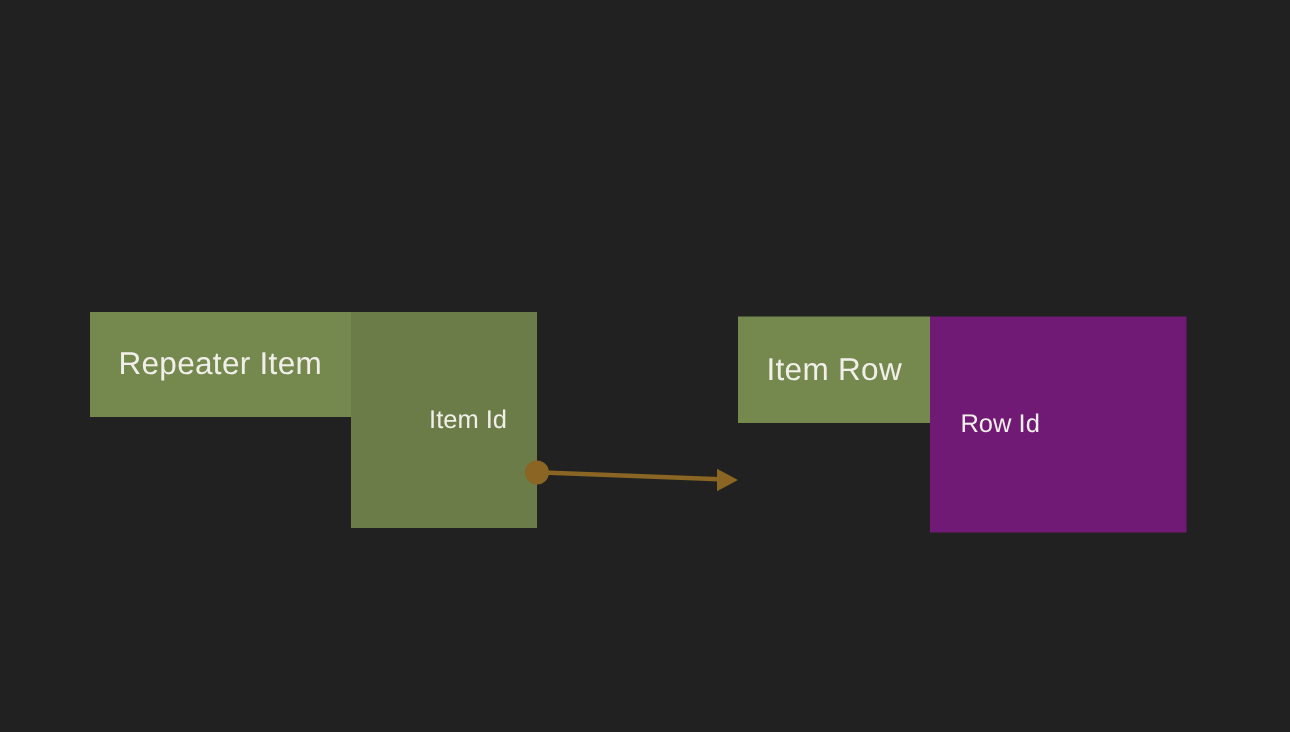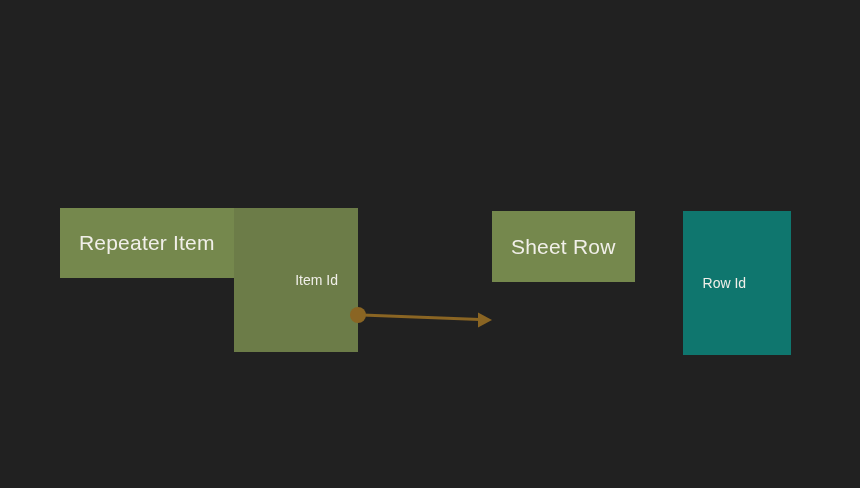--- a/index.html
+++ b/index.html
@@ -32,21 +32,21 @@
   }
   .node-body {
     flex: 1;
     display: flex;
     flex-direction: column;
     justify-content: center;
     box-sizing: border-box;
     padding: 0 20px;
   }
   .field-label {
-    font-size: 14px;
+    font-size: 17px;
     font-weight: 400;
   }
   .field-label.align-right { text-align: right; }
   .field-label.align-left  { text-align: left; }
   #edge-layer {
     position: absolute;
     left: 0;
     top: 0;
     width: 860px;
     height: 488px;
@@ -60,23 +60,23 @@
   <div class="node-header" style="height:70px; background:#75884d;">
     <span class="node-title" style="color:#f1efe9;">Repeater Item</span>
   </div>
   <div class="node-body" style="background:#6c7c48;">
     <div class="field-label align-right" style="color:#f1efe9;">Item Id</div>
   </div>
 </div>
 
 <div class="node" style="left:492px; top:211px; width:299px; height:144px;">
   <div class="node-header" style="height:71px; background:#75884d;">
-    <span class="node-title" style="color:#f1efe9;">Sheet Row</span>
+    <span class="node-title" style="color:#f1efe9;">Item Row</span>
   </div>
-  <div class="node-body" style="background:#0f766e;margin-left:48px;">
+  <div class="node-body" style="background:#701a75;">
     <div class="field-label align-left" style="color:#f1efe9;">Row Id</div>
   </div>
 </div>
 
 <svg id="edge-layer" viewBox="0 0 860 488" xmlns="http://www.w3.org/2000/svg">
   <line x1="362" y1="315" x2="480" y2="319.5" stroke-width="3" stroke-linecap="round" stroke="#8a6523"></line>
   <circle cx="358" cy="315" r="8" fill="#8a6523"></circle>
   <polygon points="492,320 478,312.5 478,327.5" fill="#8a6523"></polygon>
 </svg>
 

